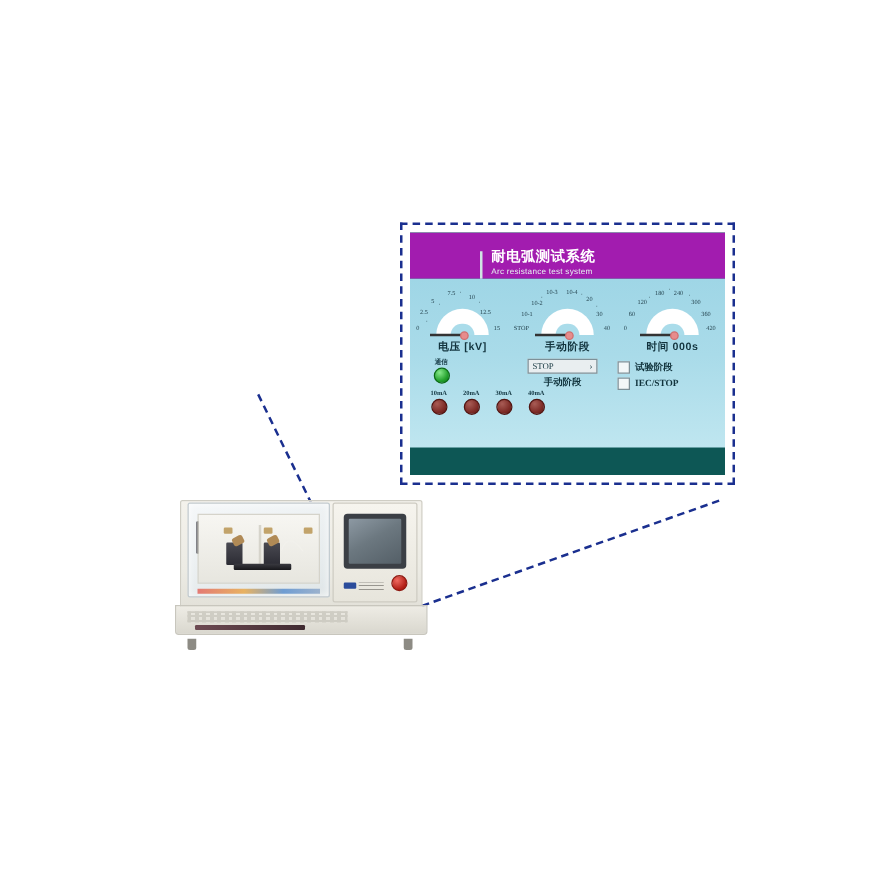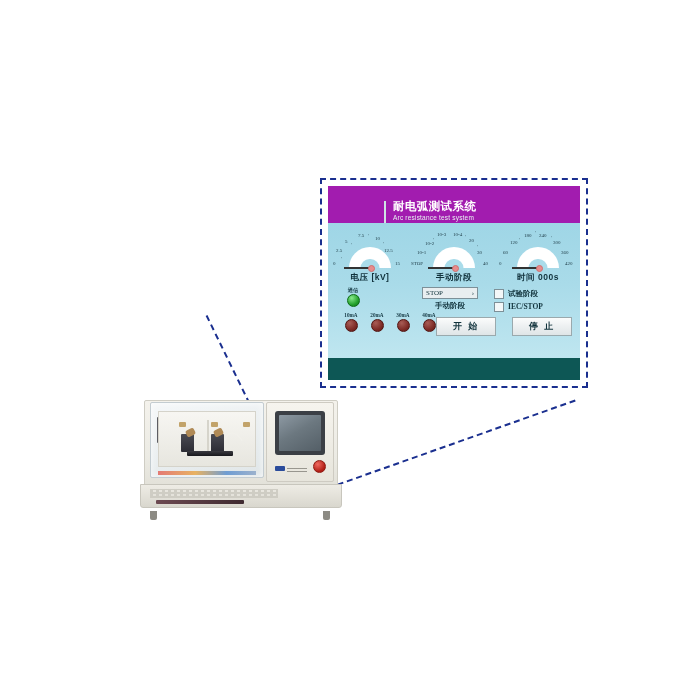--- a/index.html
+++ b/index.html
@@ -676,24 +676,20 @@
                   <div class="chk-label">试验阶段</div>
                 </div>
                 <div class="chk-row">
                   <div class="chk-box"></div>
                   <div class="chk-label">IEC/STOP</div>
                 </div>
               </div>
             </div>
           </div>
 
-          <div class="btn-row">
-            <div class="panel-btn">开 始</div>
-            <div class="panel-btn">停 止</div>
-          </div>
 
         </div>
       </div>
 
       <div class="hmi-footer"></div>
     </div>
   </div>
 
 </div>
 

